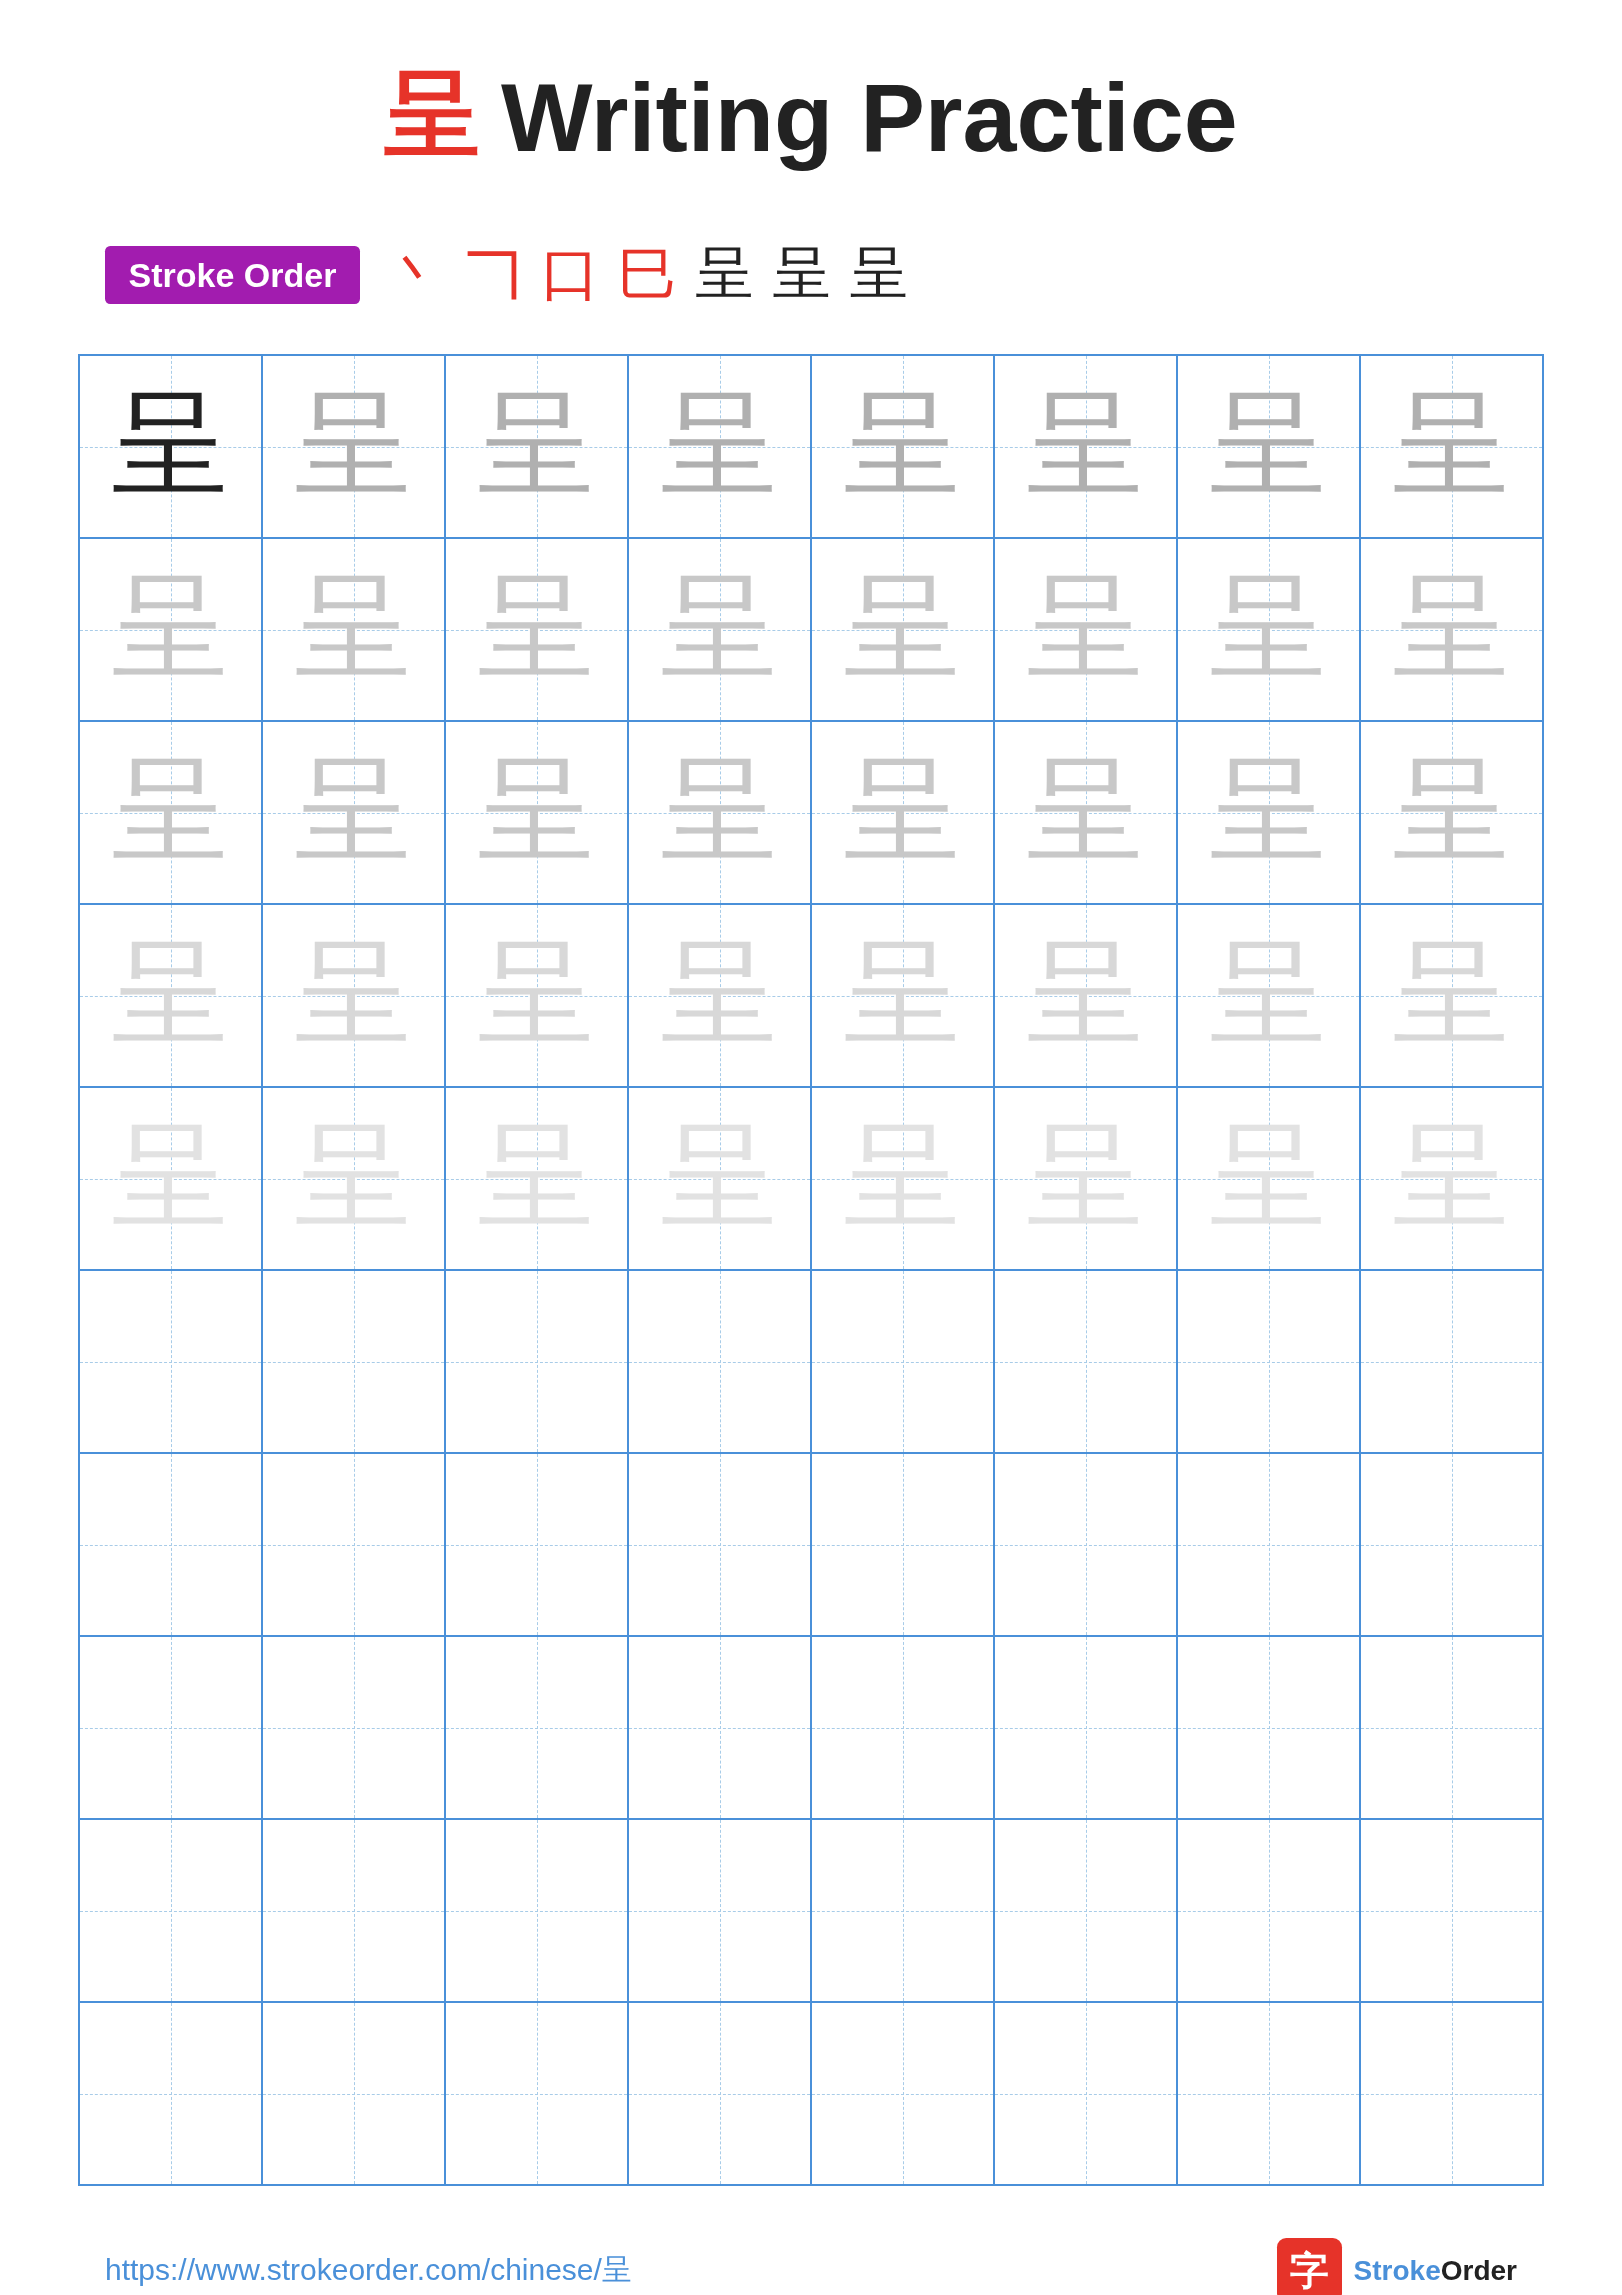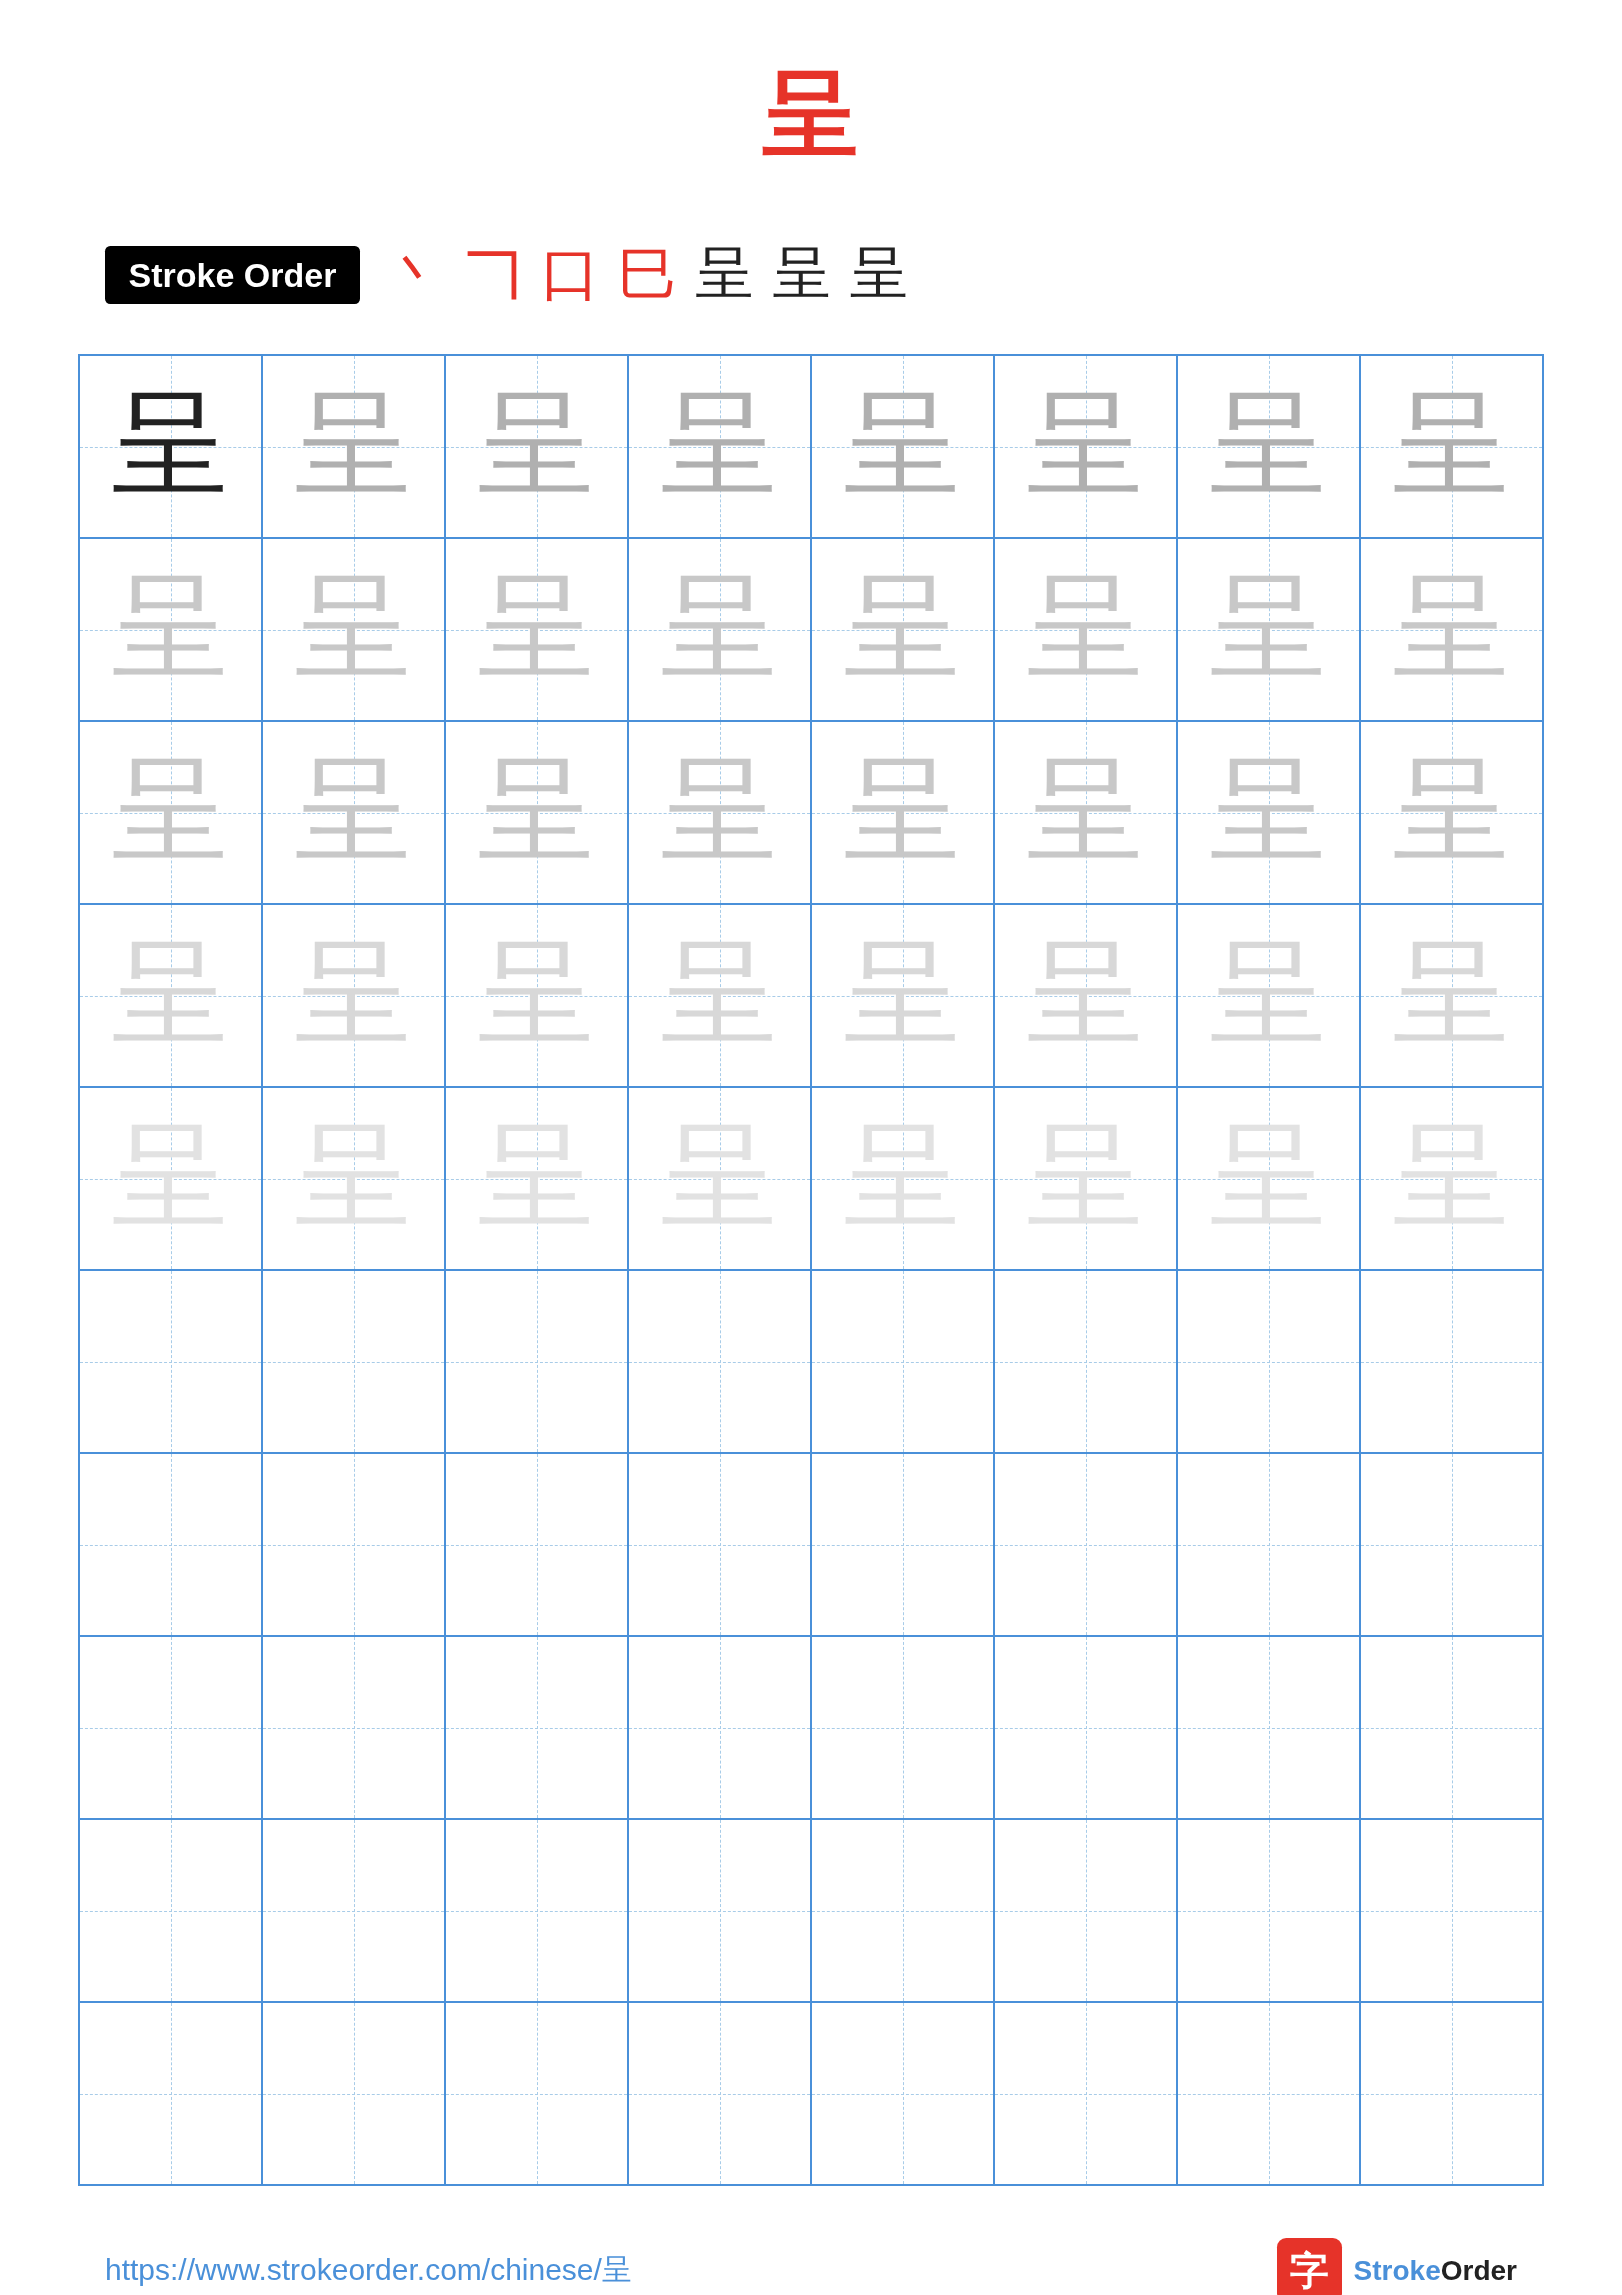--- a/index.html
+++ b/index.html
@@ -46,21 +46,21 @@
     .stroke-order-row {
       display: flex;
       align-items: center;
       gap: 26px;
       margin-bottom: 39px;
       align-self: flex-start;
       margin-left: 26px;
     }
 
     .stroke-order-badge {
-      background: #000000;
+      background: #a21caf;
       color: #fff;
       font-size: 34px;
       font-family: sans-serif;
       font-weight: bold;
       padding: 9.2px 23.6px;
       border-radius: 5.2px;
     }
 
     .stroke-chars {
       display: flex;
@@ -196,20 +196,21 @@
       color: #4a90d9;
     }
   </style>
 </head>
 <body>
 
 <div class="page">
 
   <div class="title">
     <span class="title-char">呈</span>
+    <span class="title-text">Writing Practice</span>
   </div>
 
   <div class="stroke-order-row">
     <div class="stroke-order-badge">Stroke Order</div>
     <div class="stroke-chars">
       <span class="stroke-char-red">丶</span>
       <span class="stroke-char-red">𠃍</span>
       <span class="stroke-char-red">口</span>
       <span class="stroke-char-red">巳</span>
       <span class="stroke-char-dark">呈</span>

